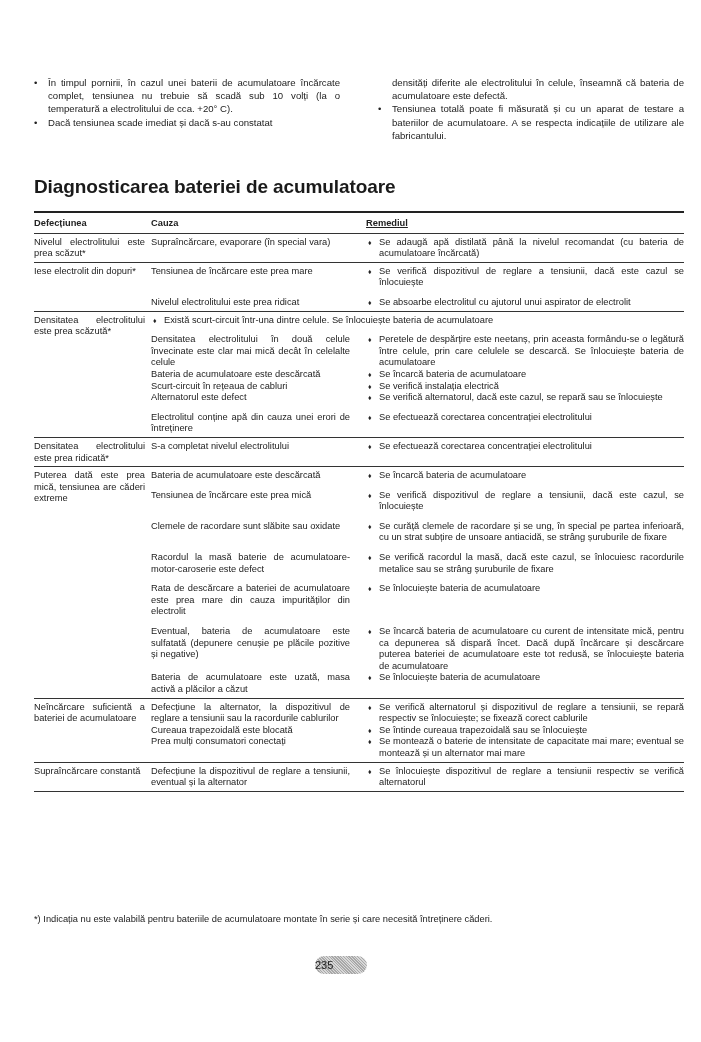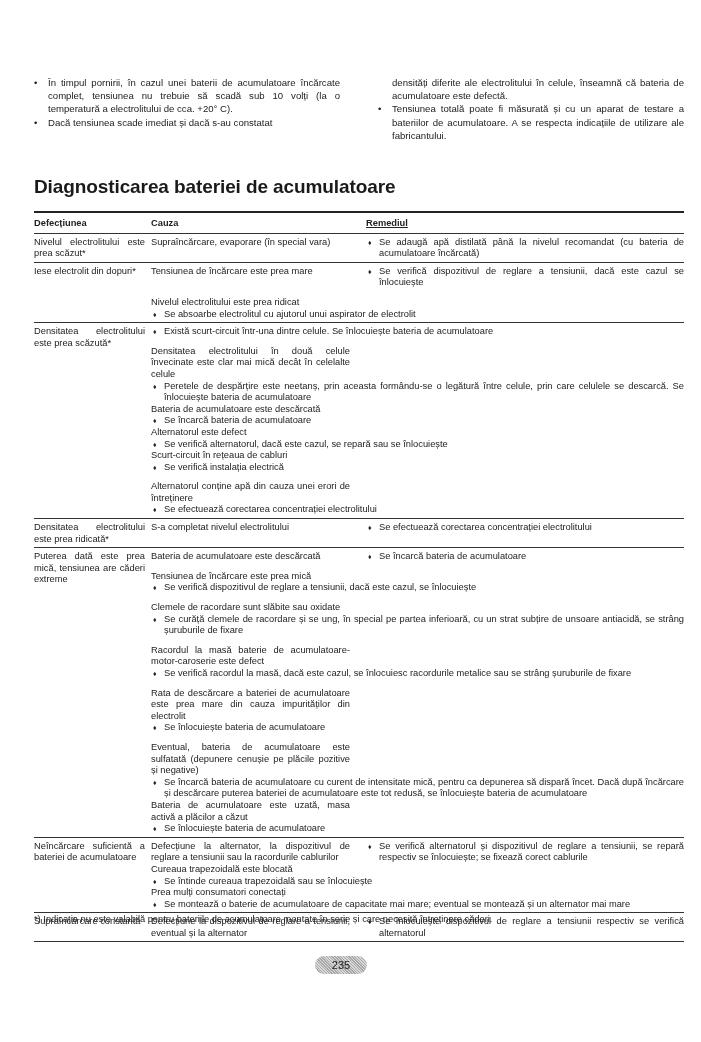--- a/index.html
+++ b/index.html
@@ -33,36 +33,36 @@
     display: flex; font-weight: bold; font-size: 9.3px;
     padding: 5px 0 3px 0; border-bottom: 1px solid #333;
   }
   .c1 { width: 117px; flex: none; }
   .c2 { width: 215px; flex: none; padding-left: 0; }
   .c3 { flex: 1; text-decoration: underline; }
   .group { display: flex; border-bottom: 1.5px solid #333; padding: 3px 0 2px 0; }
   .group .c1 { text-align: justify; padding-right: 6px; box-sizing: border-box; }
   .pairs { flex: 1; display: flex; flex-direction: column; }
   .pair { display: flex; }
-  .pair + .pair { margin-top: 0; flex-direction: column; }
+  .pair + .pair { margin-top: 0; }
   .pair.gap { margin-top: 8px; }
   .pair .cause { width: 215px; flex: none; box-sizing: border-box; padding-right: 16px; text-align: justify; }
   .pair .remedy { flex: 1; position: relative; padding-left: 13px; text-align: justify; }
   .pair .remedy::before {
     content: "\2666"; position: absolute; left: 2px; top: 0; font-size: 7px;
   }
   .footnote {
     position: absolute; top: 914px; left: 34px; width: 660px;
     font-size: 9.3px;
   }
   .page-num {
     position: absolute; top: 956px; left: 315px; width: 52px; height: 18px;
     border-radius: 9px;
     background: repeating-linear-gradient(45deg, #a8a8a8 0 1px, #d8d8d8 1px 2px);
-    display: flex; align-items: center; justify-content: center;
+    display: flex; align-items: center; 
     font-size: 11px; color: #222;
   }
 </style>
 </head>
 <body>
 
 <div class="intro">
   <div class="col">
     <ul>
       <li>În timpul pornirii, în cazul unei baterii de acumulatoare încărcate complet, tensiunea nu trebuie să scadă sub 10 volți (la o temperatură a electrolitului de cca. +20° C).</li>
@@ -116,29 +116,29 @@
           </div>
           <div class="pair gap">
             <div class="cause">Densitatea electrolitului în două celule învecinate este clar mai mică decât în celelalte celule</div>
             <div class="remedy">Peretele de despărțire este neetanș, prin aceasta formându-se o legătură între celule, prin care celulele se descarcă. Se înlocuiește bateria de acumulatoare</div>
           </div>
           <div class="pair">
             <div class="cause">Bateria de acumulatoare este descărcată</div>
             <div class="remedy">Se încarcă bateria de acumulatoare</div>
           </div>
           <div class="pair">
+            <div class="cause">Scurt-circuit în rețeaua de cabluri</div>
+            <div class="remedy">Se verifică instalația electrică</div>
+          </div>
+          <div class="pair">
             <div class="cause">Alternatorul este defect</div>
             <div class="remedy">Se verifică alternatorul, dacă este cazul, se repară sau se înlocuiește</div>
           </div>
-          <div class="pair">
-            <div class="cause">Scurt-circuit în rețeaua de cabluri</div>
-            <div class="remedy">Se verifică instalația electrică</div>
-          </div>
-          <div class="pair gap">
-            <div class="cause">Alternatorul conține apă din cauza unei erori de întreținere</div>
+          <div class="pair gap">
+            <div class="cause">Electrolitul conține apă din cauza unei erori de întreținere</div>
             <div class="remedy">Se efectuează corectarea concentrației electrolitului</div>
           </div>
         </div>
       </div>
       <div class="group">
         <div class="c1">Densitatea electrolitului este prea ridicată*</div>
         <div class="pairs">
           <div class="pair">
             <div class="cause">S-a completat nivelul electrolitului</div>
             <div class="remedy">Se efectuează corectarea concentrației electrolitului</div>
@@ -184,21 +184,21 @@
           <div class="pair">
             <div class="cause">Defecțiune la alternator, la dispozitivul de reglare a tensiunii sau la racordurile cablurilor</div>
             <div class="remedy">Se verifică alternatorul și dispozitivul de reglare a tensiunii, se repară respectiv se înlocuiește; se fixează corect cablurile</div>
           </div>
           <div class="pair">
             <div class="cause">Cureaua trapezoidală este blocată</div>
             <div class="remedy">Se întinde cureaua trapezoidală sau se înlocuiește</div>
           </div>
           <div class="pair">
             <div class="cause">Prea mulți consumatori conectați</div>
-            <div class="remedy">Se montează o baterie de acumulatoare de capacitate mai mare; eventual se montează și un alternator mai mare</div>
+            <div class="remedy">Se montează o baterie de intensitate de capacitate mai mare; eventual se montează și un alternator mai mare</div>
           </div>
         </div>
       </div>
       <div class="group">
         <div class="c1">Supraîncărcare constantă</div>
         <div class="pairs">
           <div class="pair">
             <div class="cause">Defecțiune la dispozitivul de reglare a tensiunii, eventual și la alternator</div>
             <div class="remedy">Se înlocuiește dispozitivul de reglare a tensiunii respectiv se verifică alternatorul</div>
           </div>

